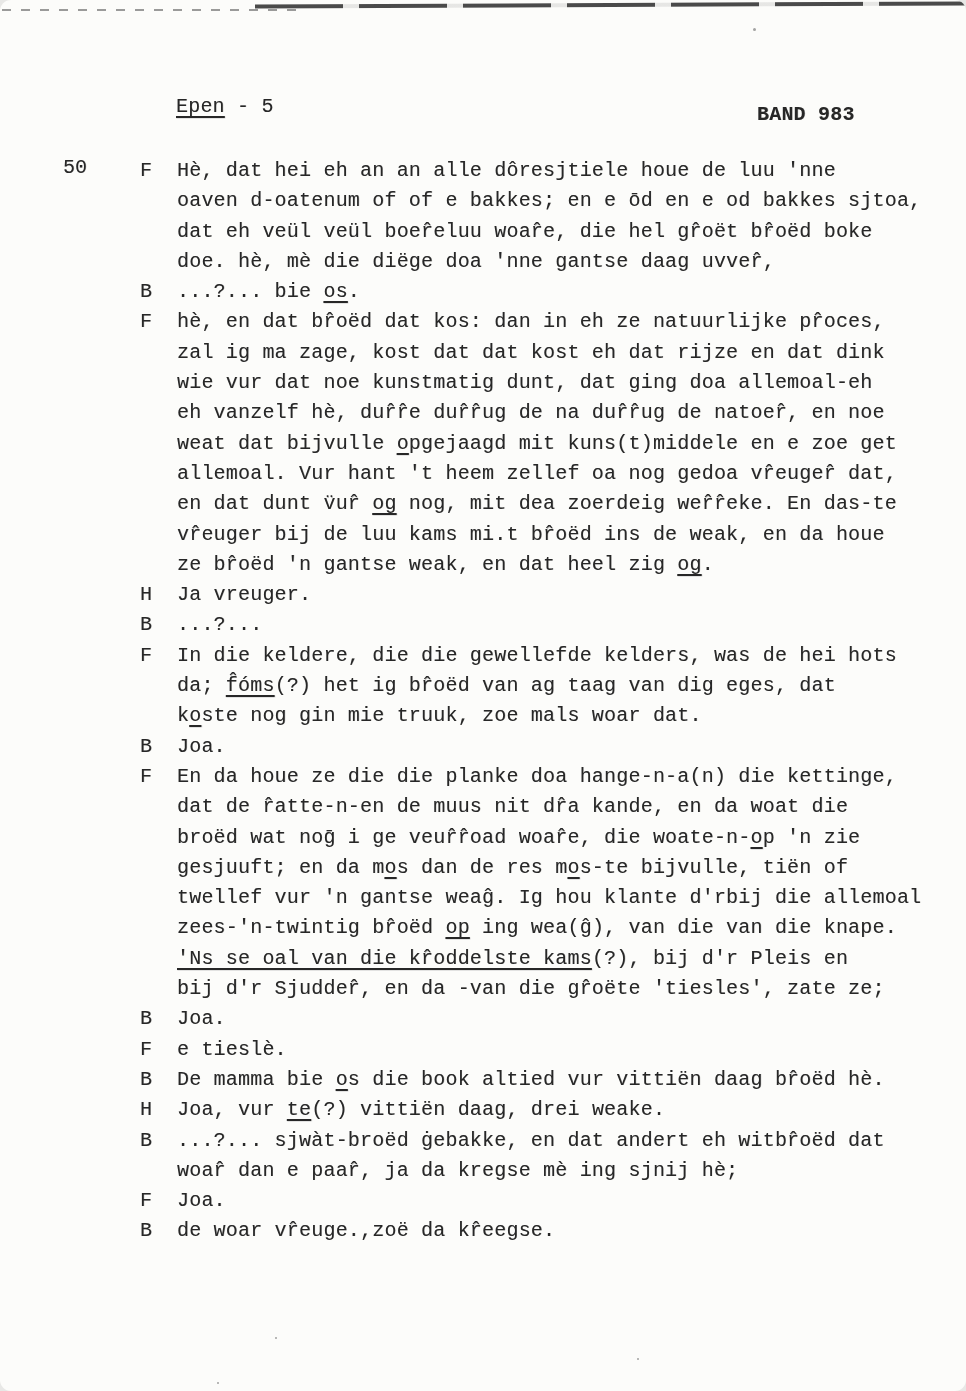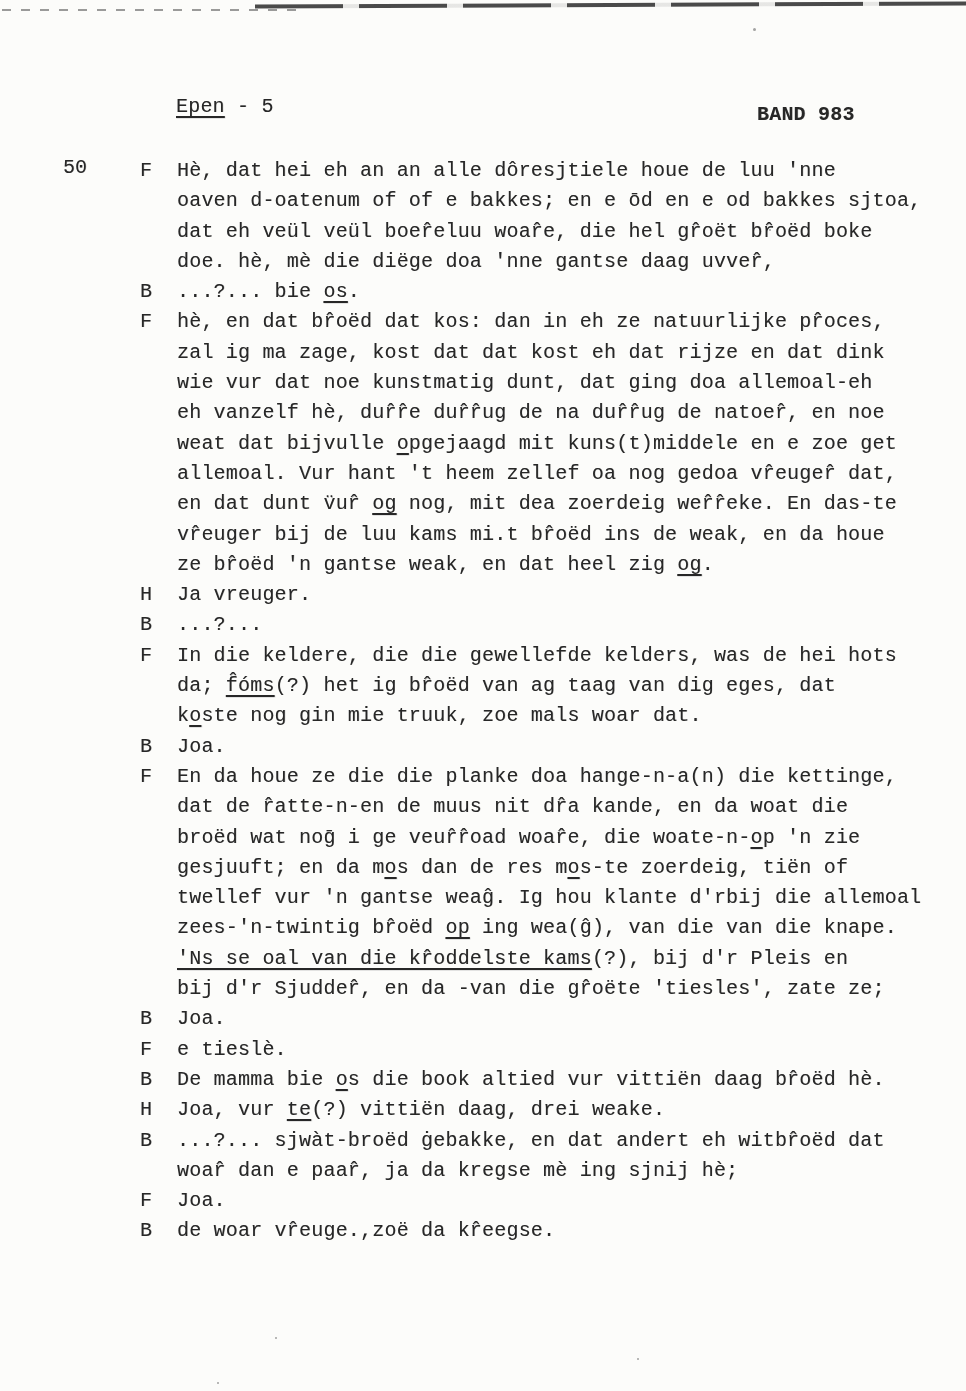--- a/index.html
+++ b/index.html
@@ -1,20 +1,21 @@
 <!DOCTYPE html>
 <html><head>
 <meta charset="utf-8">
 <style>
   html,body { margin:0; padding:0; background:#e8e8e6; }
   .page {
     position:relative; width:966px; height:1391px; margin:0 auto;
     background:#fcfcfa; overflow:hidden;
     font-family:"Liberation Mono", monospace;
     color:#272727;
+    border-radius:11px;
   }
   .ink { text-shadow:0.4px 0.4px 0 rgba(39,39,39,0.30); }
   
   .scan-edge-right {
     position:absolute; top:3px; left:255px; width:711px; height:4px;
     background:repeating-linear-gradient(90deg,#2b2b2b 0 88px, rgba(43,43,43,0.12) 88px 104px);
     transform:rotate(-0.25deg); opacity:.85;
   }
   .scan-edge-left {
     position:absolute; top:9px; left:2px; width:300px; height:2px;
@@ -116,21 +117,21 @@
         <div class="lines">
           <div class="line"><span>Joa.</span></div>
         </div>
       </div>
       <div class="entry">
         <div class="speaker">F</div>
         <div class="lines">
           <div class="line"><span>En da houe ze die die planke doa hange-n-a(n) die kettinge,</span></div>
           <div class="line"><span>dat de r̂atte-n-en de muus nit dr̂a kande, en da woat die</span></div>
           <div class="line"><span>broëd wat noḡ i ge veur̂r̂oad woar̂e, die woate-n-</span><span class="u">o</span><span>p 'n zie</span></div>
-          <div class="line"><span>gesjuuft; en da m</span><span class="u">o</span><span>s dan de res m</span><span class="u">o</span><span>s-te zoerdeig, tiën of</span></div>
+          <div class="line"><span>gesjuuft; en da m</span><span class="u">o</span><span>s dan de res m</span><span class="u">o</span><span>s-te bijvulle, tiën of</span></div>
           <div class="line"><span>twellef vur 'n gantse weaĝ. Ig hou klante d'rbij die allemoal</span></div>
           <div class="line"><span>zees-'n-twintig br̂oëd </span><span class="u">op</span><span> ing wea(ĝ), van die van die knape.</span></div>
           <div class="line"><span class="u">'Ns se oal van die kr̂oddelste kams</span><span>(?), bij d'r Pleis en</span></div>
           <div class="line"><span>bij d'r Sjudder̂, en da -van die gr̂oëte 'tiesles', zate ze;</span></div>
         </div>
       </div>
       <div class="entry">
         <div class="speaker">B</div>
         <div class="lines">
           <div class="line"><span>Joa.</span></div>

